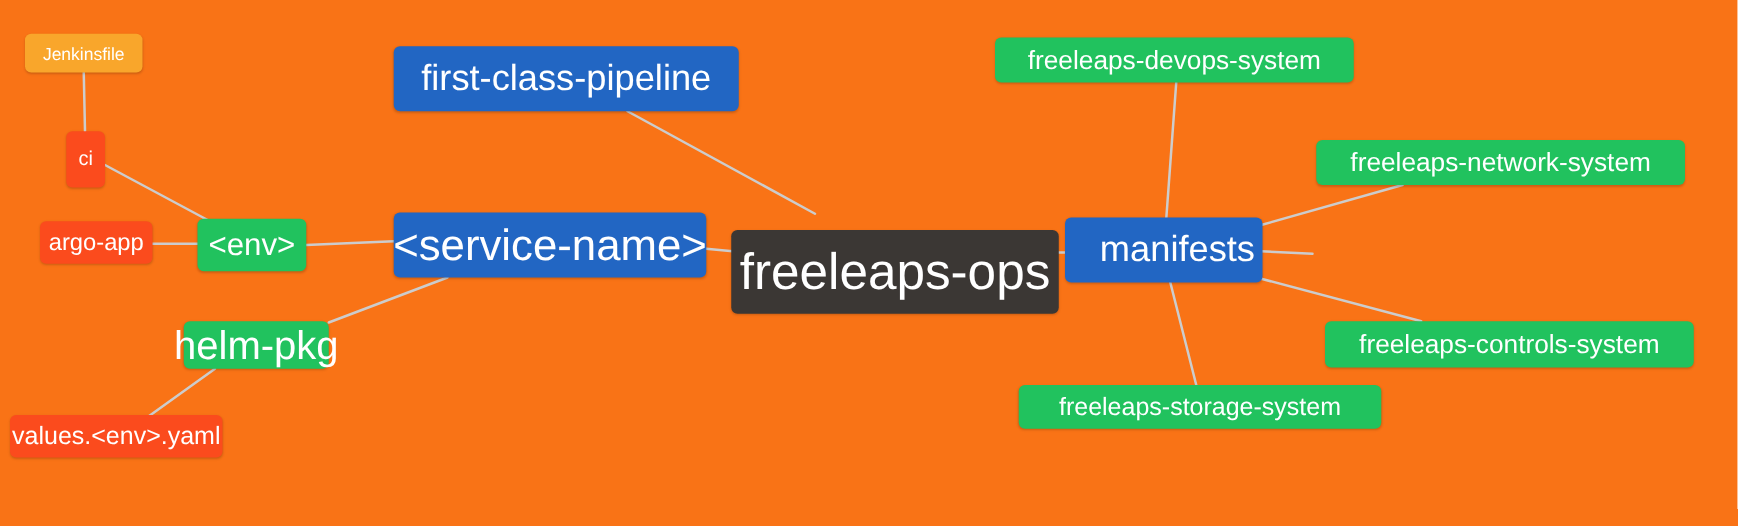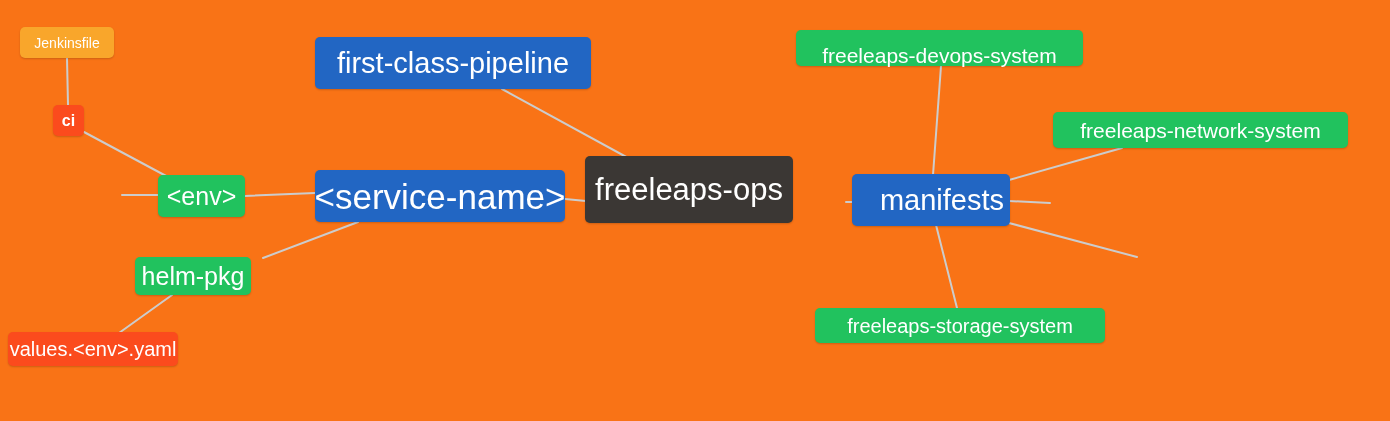--- a/index.html
+++ b/index.html
@@ -57,46 +57,52 @@
       <line x1="846" y1="202" x2="853" y2="202" stroke="#cccccc" stroke-width="2" stroke-linecap="round"></line>
       <line x1="941" y1="66" x2="933" y2="175" stroke="#cccccc" stroke-width="2" stroke-linecap="round"></line>
       <line x1="1009" y1="180" x2="1122" y2="148" stroke="#cccccc" stroke-width="2" stroke-linecap="round"></line>
       <line x1="1009" y1="201" x2="1050" y2="203" stroke="#cccccc" stroke-width="2" stroke-linecap="round"></line>
       <line x1="1009" y1="223" x2="1137" y2="257" stroke="#cccccc" stroke-width="2" stroke-linecap="round"></line>
       <line x1="936" y1="225" x2="957" y2="308" stroke="#cccccc" stroke-width="2" stroke-linecap="round"></line>
     </svg>
 <div class="node" style="left: 20px; top: 27px; width: 94px; height: 31px; background: rgb(249, 166, 43); color: rgb(255, 255, 255); font-size: 14px;">
       <span>Jenkinsfile</span>
     </div>
-    <div class="node" style="left: 53px; top: 105px; width: 31px; height: 31px; background: rgb(251, 75, 29); color: rgb(255, 255, 255); font-size: 16px; font-weight: bold;">
+    <div class="node" style="left: 53px; top: 105px; width: 31px; height: 45px; background: rgb(251, 75, 29); color: rgb(255, 255, 255); font-size: 16px;">
       <span>ci</span>
+    </div>
+    <div class="node" style="left: 32px; top: 177px; width: 90px; height: 34px; background: rgb(251, 75, 29); color: rgb(255, 255, 255); font-size: 19px;">
+      <span>argo-app</span>
     </div>
     <div class="node" style="left: 158px; top: 175px; width: 87px; height: 42px; background: rgb(33, 194, 94); color: rgb(255, 255, 255); font-size: 25px; align-items: center;">
       <span>&lt;env&gt;</span>
     </div>
-    <div class="node" style="left: 135px; top: 257px; width: 116px; height: 38px; background: rgb(33, 194, 94); color: rgb(255, 255, 255); font-size: 25px;">
+    <div class="node" style="left: 147px; top: 257px; width: 116px; height: 38px; background: rgb(33, 194, 94); color: rgb(255, 255, 255); font-size: 32px;">
       <span>helm-pkg</span>
     </div>
     <div class="node" style="left: 8px; top: 332px; width: 170px; height: 34px; background: rgb(251, 75, 29); color: rgb(255, 255, 255); font-size: 20px;">
       <span>values.&lt;env&gt;.yaml</span>
     </div>
     <div class="node" style="left: 315px; top: 37px; width: 276px; height: 52px; background: rgb(34, 102, 195); color: rgb(255, 255, 255); font-size: 29px;">
       <span>first-class-pipeline</span>
     </div>
     <div class="node" style="left: 315px; top: 170px; width: 250px; height: 52px; background: rgb(34, 102, 195); color: rgb(255, 255, 255); font-size: 35px;">
       <span>&lt;service-name&gt;</span>
     </div>
-    <div class="node" style="left: 585px; top: 156px; width: 208px; height: 67px; background: rgb(59, 55, 52); color: rgb(255, 255, 255); font-size: 31px;">
+    <div class="node" style="left: 585px; top: 184px; width: 262px; height: 67px; background: rgb(59, 55, 52); color: rgb(255, 255, 255); font-size: 41px;">
       <span>freeleaps-ops</span>
     </div>
     <div class="node" style="left: 852px; top: 174px; width: 158px; height: 52px; background: rgb(34, 102, 195); color: rgb(255, 255, 255); font-size: 29px; justify-content: flex-end;">
       <span>manifests</span>
     </div>
-    <div class="node" style="left: 796px; top: 30px; width: 287px; height: 36px; background: rgb(33, 194, 94); color: rgb(255, 255, 255); font-size: 21px; align-items: flex-end;">
+    <div class="node" style="left: 796px; top: 30px; width: 287px; height: 36px; background: rgb(33, 194, 94); color: rgb(255, 255, 255); font-size: 21px;">
       <span>freeleaps-devops-system</span>
     </div>
     <div class="node" style="left: 1053px; top: 112px; width: 295px; height: 36px; background: rgb(33, 194, 94); color: rgb(255, 255, 255); font-size: 21px;">
       <span>freeleaps-network-system</span>
+    </div>
+    <div class="node" style="left: 1060px; top: 257px; width: 295px; height: 37px; background: rgb(33, 194, 94); color: rgb(255, 255, 255); font-size: 21px;">
+      <span>freeleaps-controls-system</span>
     </div>
     <div class="node" style="left: 815px; top: 308px; width: 290px; height: 35px; background: rgb(33, 194, 94); color: rgb(255, 255, 255); font-size: 20px;">
       <span>freeleaps-storage-system</span>
     </div>
   </div>
 
 </body></html>

